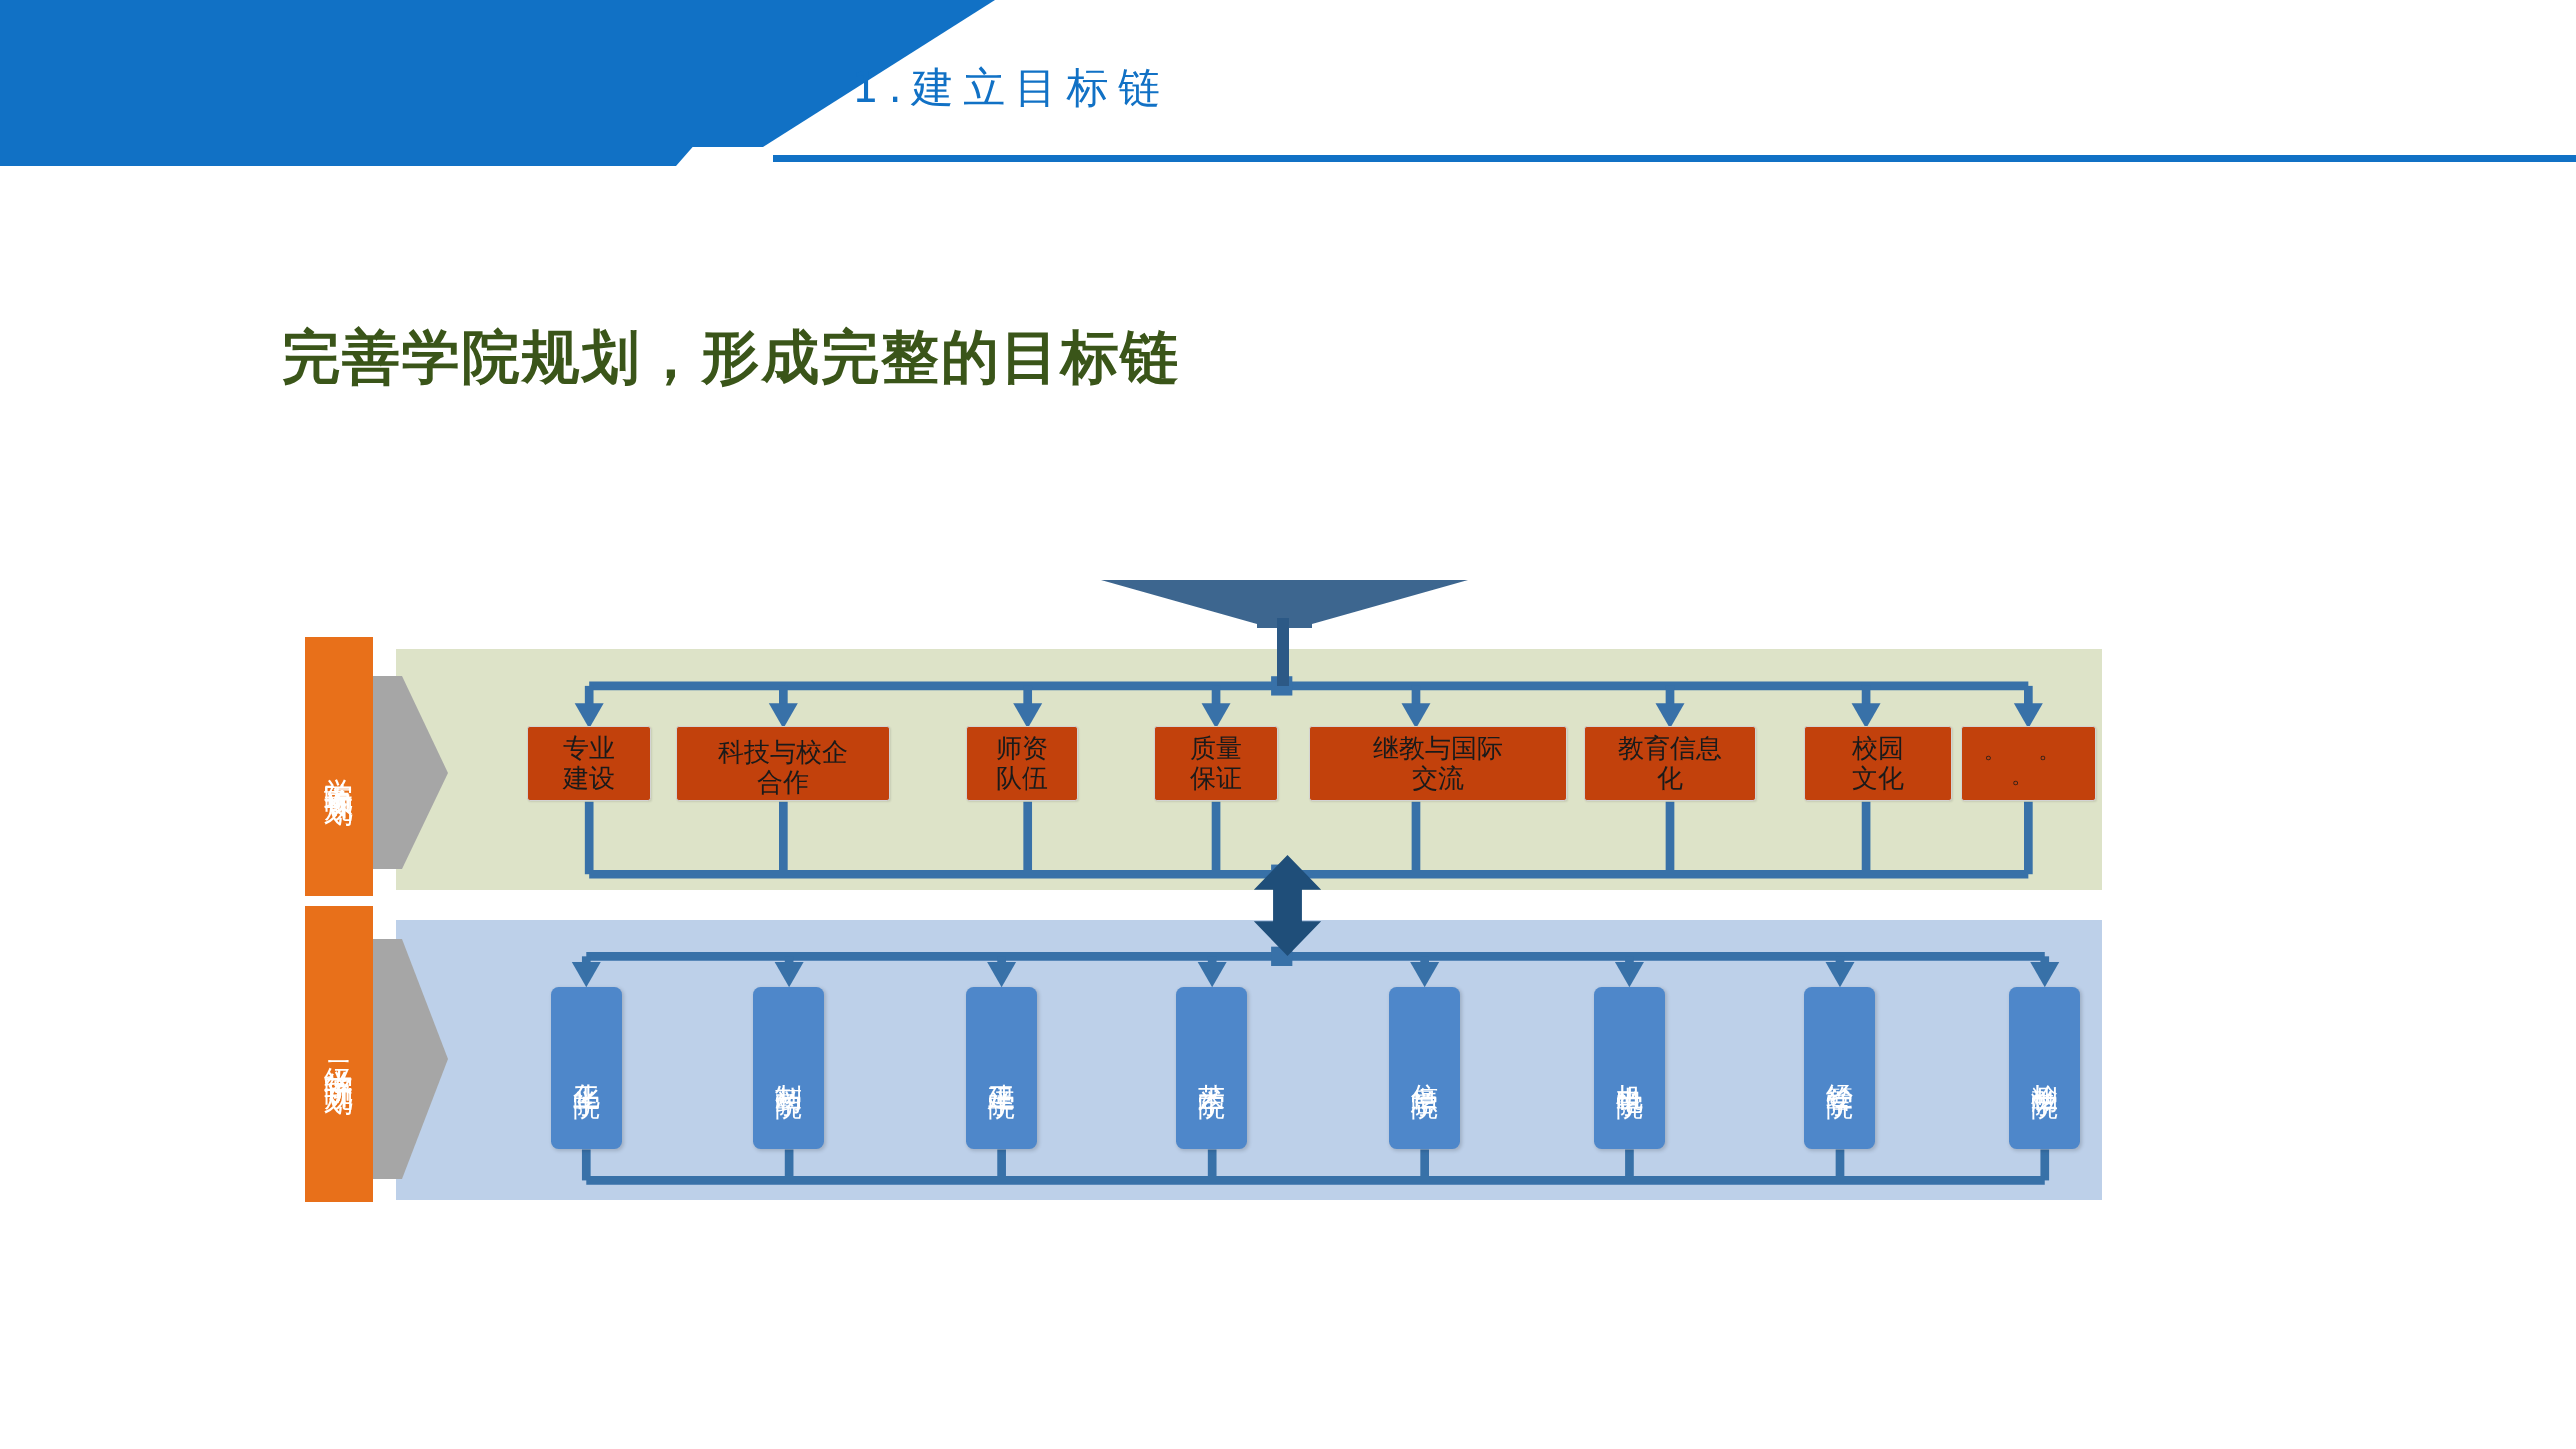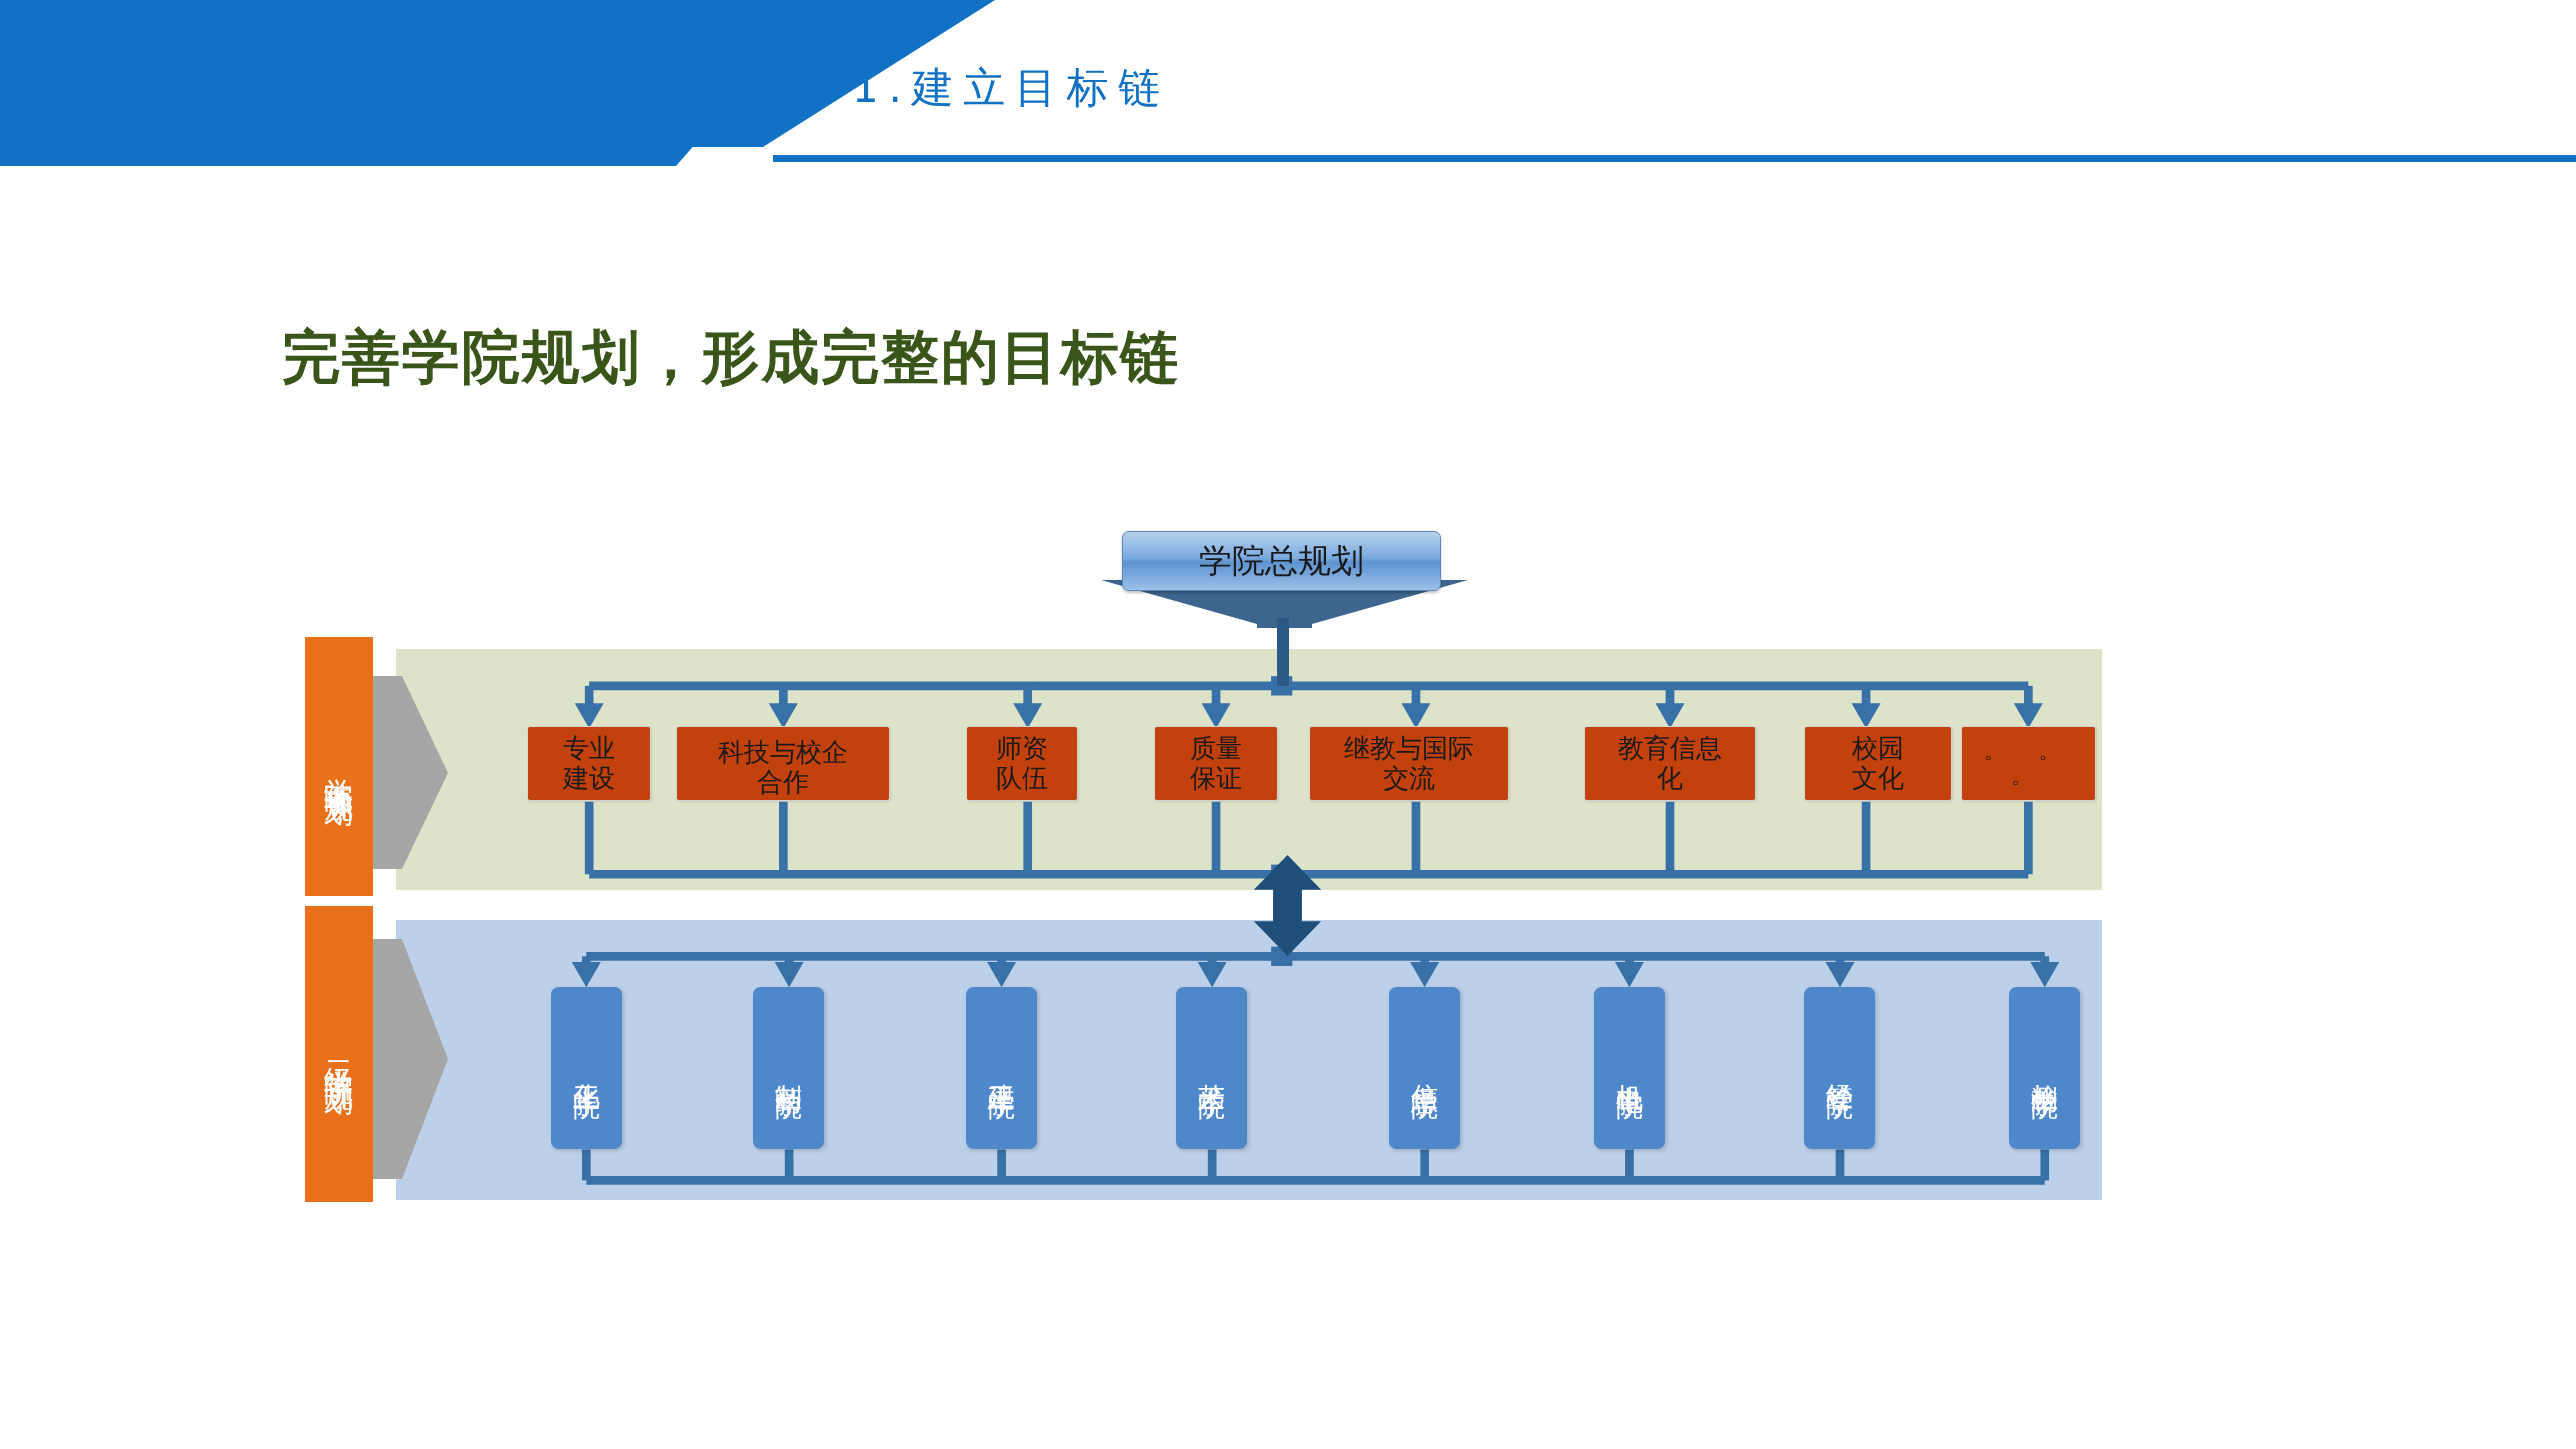--- a/index.html
+++ b/index.html
@@ -231,38 +231,35 @@
           <line x1="2117" y1="990" x2="2117" y2="998" stroke-width="9"></line>
           <path d="M2102,996 L2132,996 L2117,1022 Z" fill="#3871a8" stroke="none"></path>
           <line x1="2117" y1="1190" x2="2117" y2="1222" stroke-width="9"></line>
           <line x1="607" y1="1222" x2="2117" y2="1222" stroke-width="9"></line>
           <rect x="1316" y="980" width="22" height="20" fill="#3871a8" stroke="none"></rect>
         </g>
     </svg>
 
     <div class="root-shadow-arrow"></div>
     <div class="root-stem"></div>
-    <div class="root-node">
-      <span>学院总规划</span>
-    </div>
 
     <svg class="dbl-arrow" viewBox="0 0 78 105">
       <path d="M39,0 L74,36 L54,36 L54,69 L74,69 L39,105 L4,69 L24,69 L24,36 L4,36 Z" fill="#1f4e79"></path>
     </svg>
 
     <div id="spec-layer">
         <div class="spec-box" style="left: 527px; width: 124px;"><span>专业
 建设</span></div>
         <div class="spec-box" style="left: 676px; width: 214px; align-items: flex-end;"><span>科技与校企
 合作</span></div>
         <div class="spec-box" style="left: 966px; width: 112px;"><span>师资
 队伍</span></div>
         <div class="spec-box" style="left: 1154px; width: 124px;"><span>质量
 保证</span></div>
-        <div class="spec-box" style="left: 1309px; width: 200px;"><span>继教与国际
+        <div class="spec-box" style="left: 1309px; width: 258px;"><span>继教与国际
 交流</span></div>
         <div class="spec-box" style="left: 1584px; width: 172px;"><span>教育信息
 化</span></div>
         <div class="spec-box" style="left: 1804px; width: 148px;"><span>校园
 文化</span></div>
         <div class="spec-box dots" style="left: 1961px; width: 135px;"><span>。 。 。</span></div>
       </div>
     <div id="col-layer">
         <div class="col-box" style="left: 551px;">
           <span>化工学院</span>

